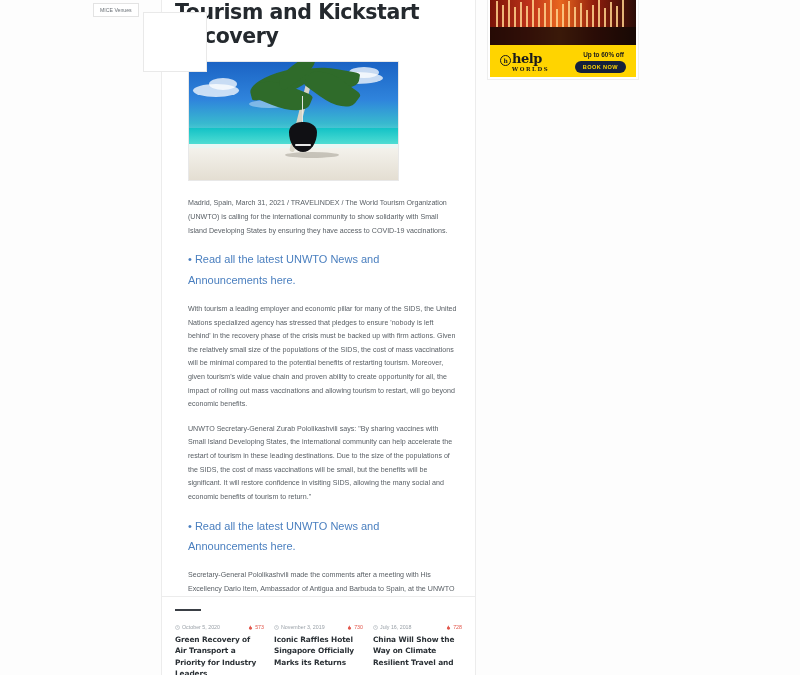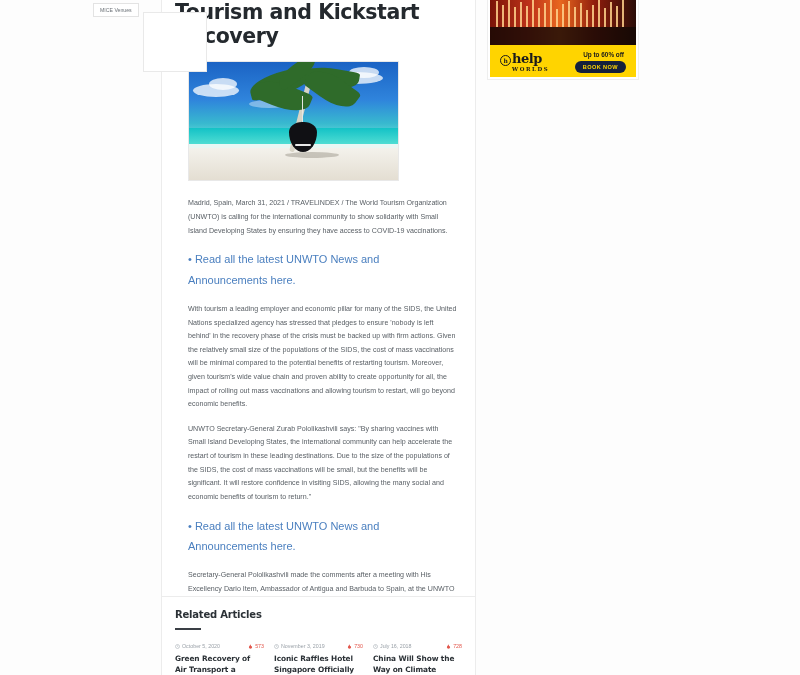--- a/index.html
+++ b/index.html
@@ -190,21 +190,20 @@
     <p class="readlink">• Read all the latest UNWTO News and Announcements here.</p>
     <p class="para">With tourism a leading employer and economic pillar for many of the SIDS, the United Nations specialized agency has stressed that pledges to ensure 'nobody is left behind' in the recovery phase of the crisis must be backed up with firm actions. Given the relatively small size of the populations of the SIDS, the cost of mass vaccinations will be minimal compared to the potential benefits of restarting tourism. Moreover, given tourism's wide value chain and proven ability to create opportunity for all, the impact of rolling out mass vaccinations and allowing tourism to restart, will go beyond economic benefits.</p>
     <p class="para">UNWTO Secretary-General Zurab Pololikashvili says: "By sharing vaccines with Small Island Developing States, the international community can help accelerate the restart of tourism in these leading destinations. Due to the size of the populations of the SIDS, the cost of mass vaccinations will be small, but the benefits will be significant. It will restore confidence in visiting SIDS, allowing the many social and economic benefits of tourism to return."</p>
     <p class="readlink">• Read all the latest UNWTO News and Announcements here.</p>
     <p class="para">Secretary-General Pololikashvili made the comments after a meeting with His Excellency Dario Item, Ambassador of Antigua and Barbuda to Spain, at the UNWTO headquarters in Madrid. One of the 38 SIDS, Antigua and Barbuda is a top tourism destination and is looking to the restart of tourism to protect businesses and jobs and economic growth at both the national and local level. Ambassador Item affirmed Antigua and Barbuda's application to become a Member State of UNWTO, pending ratification by the upcoming UNWTO General Assembly (October 2021, Marrakesh, Morocco).</p>
     <p class="para">According to UNWTO data, prior to the start of the pandemic, tourism accounted for more than 30% of total exports in the majority of the 38 SIDS. In some countries, this proportion has risen as high as 90%. The significance of tourism makes these destinations especially vulnerable to falling tourist numbers, making the timely restart of the sector of vital importance.</p>
 
   </div>
 
   <div class="related-card">
-    <div class="related-title">Related Articles</div>
     <div class="rule"></div>
     <div class="rel-grid" id="rel-grid">
         <div class="rel-col">
           <div class="rel-meta">
             <span class="rel-date">
               <svg class="mini-ico" viewBox="0 0 10 10">
                 <circle cx="5" cy="5" r="4" fill="none" stroke="#b4bbc1" stroke-width="1.4"></circle>
                 <path d="M5 2.6V5l1.8 1.1" stroke="#b4bbc1" stroke-width="1.2" fill="none"></path>
               </svg>
               <span>October 5, 2020</span>

